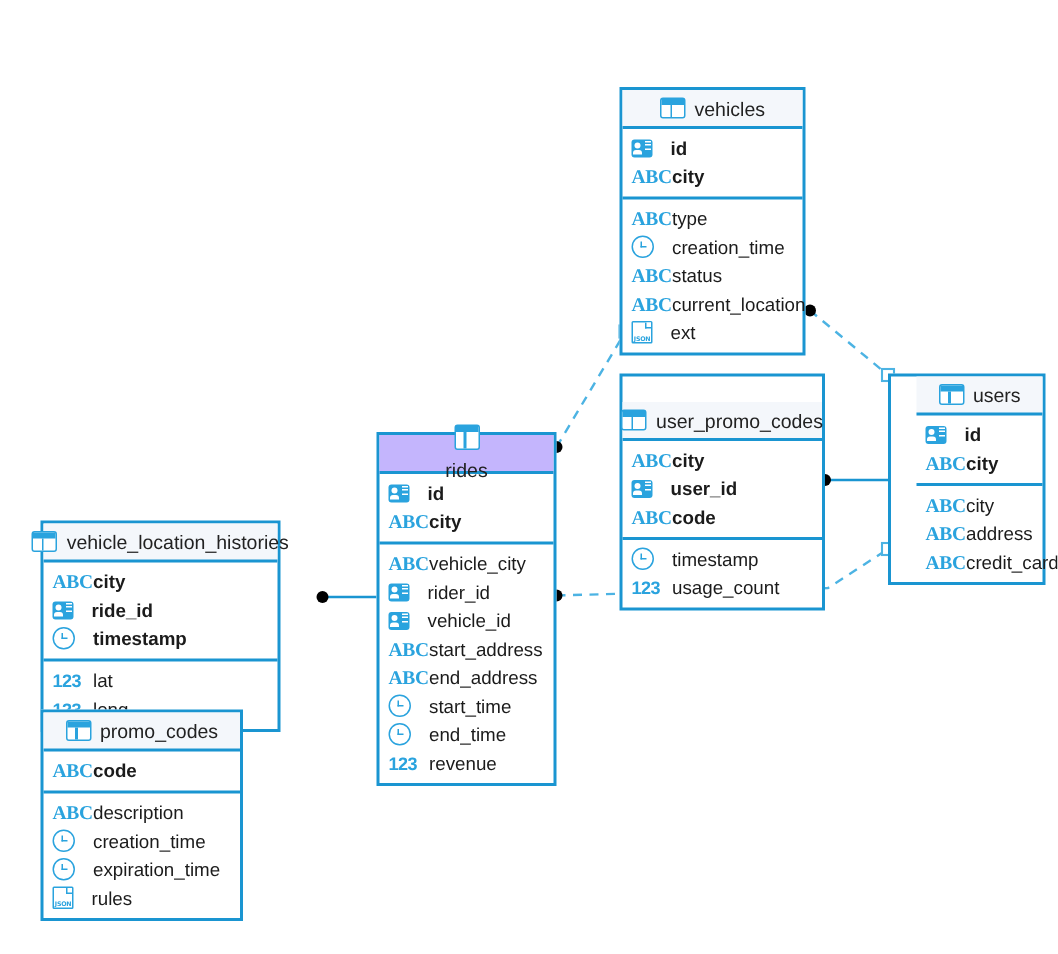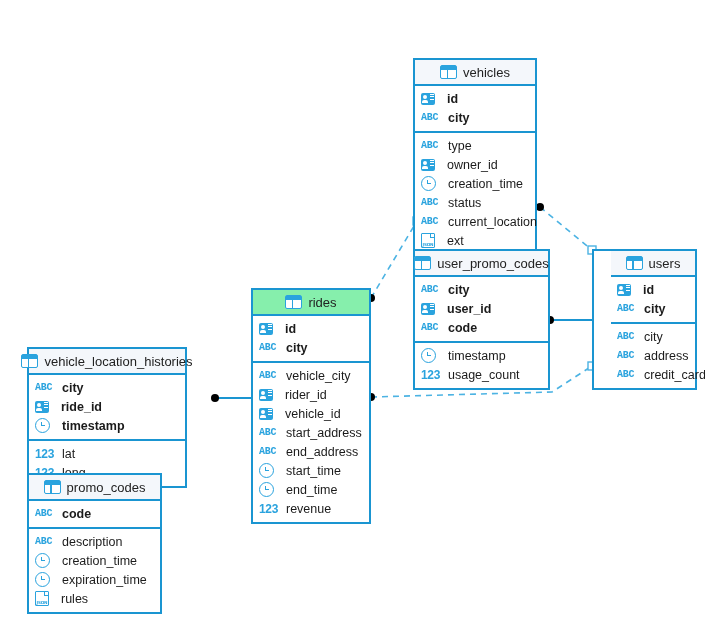--- a/index.html
+++ b/index.html
@@ -45,23 +45,23 @@
   }
   .ico-table:before{
     content:"";position:absolute;left:0;top:0;right:0;height:3.5px;background:#2aa3de;
   }
   .ico-table:after{
     content:"";position:absolute;left:5.5px;top:3.5px;bottom:0;width:1.5px;background:#2aa3de;
   }
 
   
   .ico-abc{
-    font-size:10px;font-weight:bold;line-height:14px;letter-spacing:-0.2px;
+    font-size:13px;font-weight:bold;line-height:14px;letter-spacing:-0.2px;
     color:#2aa3de;width:15px;flex:0 0 15px;
-    font-family:Liberation Mono, monospace;
+    font-family:Liberation Serif, serif;
     text-align:center;
   }
   
   .ico-num{
     font-size:12px;font-weight:bold;line-height:14px;color:#2aa3de;
     width:15px;flex:0 0 15px;letter-spacing:-0.3px;
     font-family:"Liberation Sans",sans-serif;
   }
   
   .ico-id{
@@ -153,45 +153,39 @@
             <span class="ico ico-abc">ABC</span>
             <span>city</span>
           </div>
         </div>
         <div class="section" style="border-top-color: rgb(26, 149, 209);">
           <div class="field">
             <span class="ico ico-abc">ABC</span>
             <span>type</span>
           </div>
           <div class="field">
-            <span class="ico ico-id">
-              <i></i>
-            </span>
-            <span>owner_id</span>
-          </div>
-          <div class="field">
             <span class="ico ico-clock"></span>
             <span>creation_time</span>
           </div>
           <div class="field">
             <span class="ico ico-abc">ABC</span>
             <span>status</span>
           </div>
           <div class="field">
             <span class="ico ico-abc">ABC</span>
             <span>current_location</span>
           </div>
           <div class="field">
             <span class="ico ico-json"></span>
             <span>ext</span>
           </div>
         </div>
       </div>
       <div class="entity" style="left: 413px; top: 249px; width: 137px; border-color: rgb(26, 149, 209);">
-        <div class="entity-header" style="background: rgb(244, 247, 251); border-bottom-color: rgb(26, 149, 209);">
+        <div class="entity-header" style="background: rgb(244, 247, 251); border-bottom-color: rgb(26, 149, 209); margin-top: 17px;">
           <span class="ico ico-table"></span>
           <span>user_promo_codes</span>
         </div>
         <div class="section">
           <div class="field key">
             <span class="ico ico-abc">ABC</span>
             <span>city</span>
           </div>
           <div class="field key">
             <span class="ico ico-id">
@@ -241,21 +235,21 @@
             <span class="ico ico-abc">ABC</span>
             <span>address</span>
           </div>
           <div class="field">
             <span class="ico ico-abc">ABC</span>
             <span>credit_card</span>
           </div>
         </div>
       </div>
       <div class="entity" style="left: 251px; top: 288px; width: 120px; border-color: rgb(26, 149, 209);">
-        <div class="entity-header" style="background: #86efac; border-bottom-color: rgb(26, 149, 209);">
+        <div class="entity-header" style="background: #c4b5fd; border-bottom-color: rgb(26, 149, 209); flex-direction: column;">
           <span class="ico ico-table"></span>
           <span>rides</span>
         </div>
         <div class="section">
           <div class="field key">
             <span class="ico ico-id">
               <i></i>
             </span>
             <span>id</span>
           </div>

